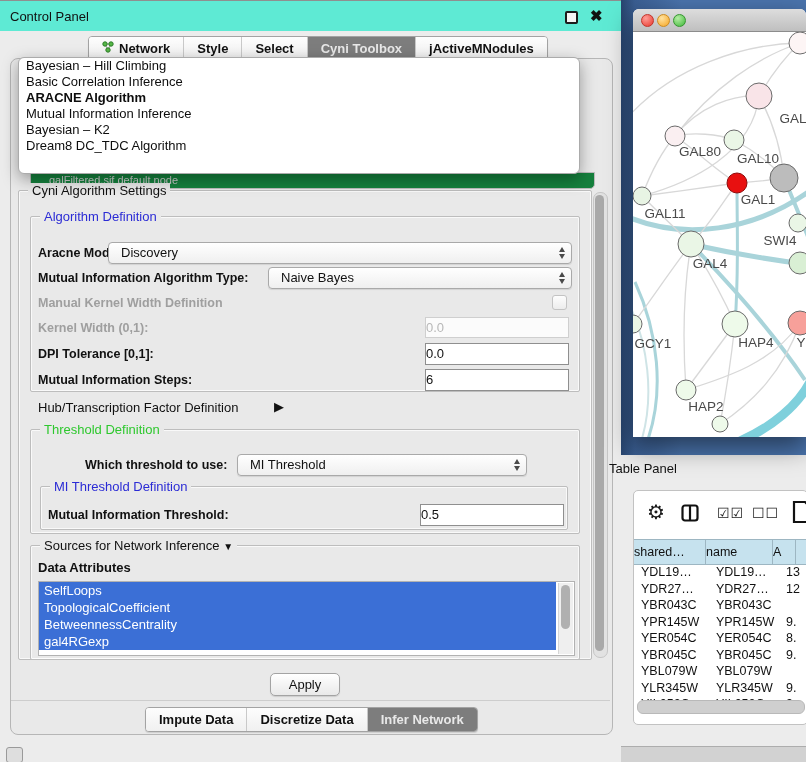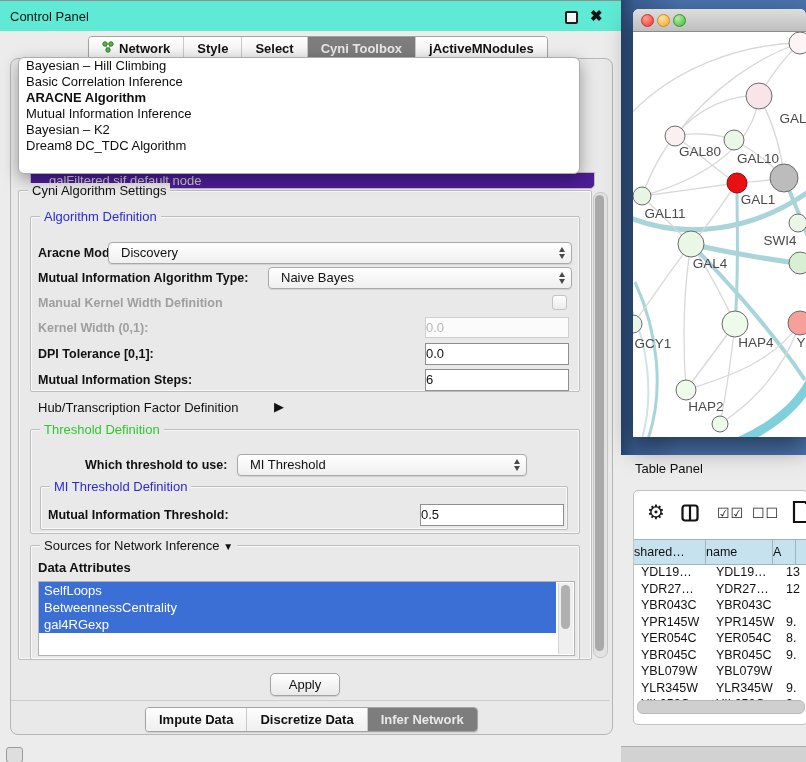--- a/index.html
+++ b/index.html
@@ -14,21 +14,21 @@
   #cp-panel{left:10px;top:58px;width:601px;height:675px;border:1px solid #b6b6b6;border-radius:8px;background:#e9e9e9}
   .segbar{position:absolute;display:flex;height:23px;border:1px solid #a3a3a3;border-radius:4px;overflow:hidden;background:#fbfbfb;box-shadow:0 1px 1px rgba(0,0,0,.12)}
   .seg{display:flex;align-items:center;gap:5px;padding:0 13px;font-weight:bold;font-size:13px;line-height:23px;border-left:1px solid #c9c9c9;white-space:nowrap;background:linear-gradient(#fdfdfd,#f0f0f0)}
   .seg:first-child{border-left:none}
   .seg.sel{background:#7d7d7d;color:#e9e9e9}
   
   #algo-popup{left:18px;top:57px;width:560px;height:115px;background:#fff;border:1px solid #ababab;border-radius:6px;box-shadow:0 5px 16px rgba(0,0,0,.35);z-index:9}
   .popup-ph{height:21px;line-height:21px;text-align:center;color:#b4b4b4;font-size:13px}
   .popup-item{height:16px;line-height:16px;padding-left:7px;font-size:13px;color:#0d0d0d}
   .popup-item.bold{font-weight:bold}
-  #combo-sliver{left:30px;top:172px;width:545px;height:15px;border:1px solid #bcbcbc;border-radius:0 0 5px 5px;background:#4c1d95;color:#cacaca;font-size:13px;line-height:15px;padding-left:18px;overflow:hidden}
+  #combo-sliver{left:30px;top:172px;width:545px;height:15px;border:1px solid #bcbcbc;border-radius:0 0 5px 5px;background:#15803d;color:#cacaca;font-size:11px;line-height:15px;padding-left:18px;overflow:hidden}
   
   .group{position:absolute;border:1px solid #bdbdbd;border-radius:2px;box-shadow:inset 0 0 0 1px rgba(255,255,255,.7)}
   .legend{position:absolute;top:-8px;left:9px;background:#e9e9e9;padding:0 4px;font-size:13px;white-space:nowrap}
   .legend.blue{color:#2b2bd5}
   .legend.green{color:#2ec82e}
   .flabel{position:absolute;font-weight:bold;font-size:12.5px}
   .flabel.dim{color:#9f9f9f}
   .combo{position:absolute;border:1px solid #a9a9a9;border-radius:4px;background:linear-gradient(#ffffff,#efefef);font-size:13px;line-height:20px;padding-left:12px;box-shadow:0 1px 1px rgba(0,0,0,.1)}
   .spin{position:absolute;right:6px;top:4px}
   .spin i{display:block;width:0;height:0;border-left:3.5px solid transparent;border-right:3.5px solid transparent}
@@ -48,21 +48,21 @@
   .button{position:absolute;border:1px solid #a3a3a3;border-radius:5px;background:linear-gradient(#ffffff,#e9e9e9);text-align:center;font-size:13px;line-height:21px;box-shadow:0 1px 1px rgba(0,0,0,.12)}
   .hline{position:absolute;height:1px;background:#cdcdcd}
   #mini-ico{left:6px;top:747px;width:15px;height:14px;border:1px solid #9a9a9a;border-radius:3px;background:#dedede}
   
   #desktop{left:621px;top:0;width:185px;height:455px;background:linear-gradient(90deg,#28456f 0px,#3a5e92 14px,#4a74ad 60px,#4a74ad 100%)}
   #net-window{left:633px;top:9px;width:173px;height:428px;background:#fff;border-radius:6px 6px 0 0;box-shadow:0 10px 26px rgba(0,0,0,.5)}
   #net-titlebar{position:absolute;left:0;top:0;right:0;height:22px;background:linear-gradient(#dddddd,#bfbfbf);border-bottom:1px solid #8c8c8c;border-radius:6px 6px 0 0}
   .light{position:absolute;top:5px;width:11px;height:11px;border-radius:50%}
   #net-content{position:absolute;left:0;top:23px;width:173px;height:405px;overflow:hidden}
   
-  #tp-title{left:635px;top:461px;font-size:13px}
+  #tp-title{left:609px;top:461px;font-size:13px}
   #table-box{left:633px;top:490px;width:173px;height:233px;background:#fff;border:1px solid #c2c2c2;border-radius:5px;overflow:hidden}
   .tb-ico{position:absolute;color:#1a1a1a}
   #tbl-head{position:absolute;left:0;top:48px;right:0;height:24px;display:flex;background:#c6e2ee;border-top:1px solid #9db6c2;border-bottom:1px solid #9db6c2}
   .hcell{line-height:24px;text-align:left;font-size:12.5px;border-right:1px solid #9db6c2;overflow:hidden;white-space:nowrap}
   #tbl-rows{position:absolute;left:0;top:73px;right:0}
   .trow{display:flex;height:16.5px}
   .tcell{font-size:12.5px;line-height:16.5px;padding-left:7px;overflow:hidden;white-space:nowrap}
   .c1{width:71px}.c2{width:66px}.c3{width:22px}
   #hscroll{position:absolute;left:3px;top:209px;width:166px;height:12px;background:#cfcfcf;border:1px solid #b9b9b9;border-radius:6px;z-index:3}
   #bottom-strip{left:621px;top:746px;width:185px;height:16px;background:#d2d2d2;border-top:1px solid #adadad}
@@ -174,20 +174,21 @@
 <div class="group" style="left:30px;top:545px;width:548px;height:113px">
   <span class="legend">
     <span>Sources for Network Inference</span>
     <span style="font-size:10px">▼</span>
   </span>
 </div>
 <span class="flabel" style="left:38px;top:560px;font-size:13px">Data Attributes</span>
 <div id="attr-list">
   <div id="attr-items">
       <div class="attr-item">SelfLoops</div>
+      <div class="attr-item">TopologicalCoefficient</div>
       <div class="attr-item">BetweennessCentrality</div>
       <div class="attr-item">gal4RGexp</div>
     </div>
   <div class="list-scroll">
       <div class="list-thumb"></div>
     </div>
 </div>
 
 <div class="hline" style="left:11px;top:700px;width:599px"></div>
 <div class="button" style="left:270px;top:673px;width:68px;height:21px">Apply</div>

